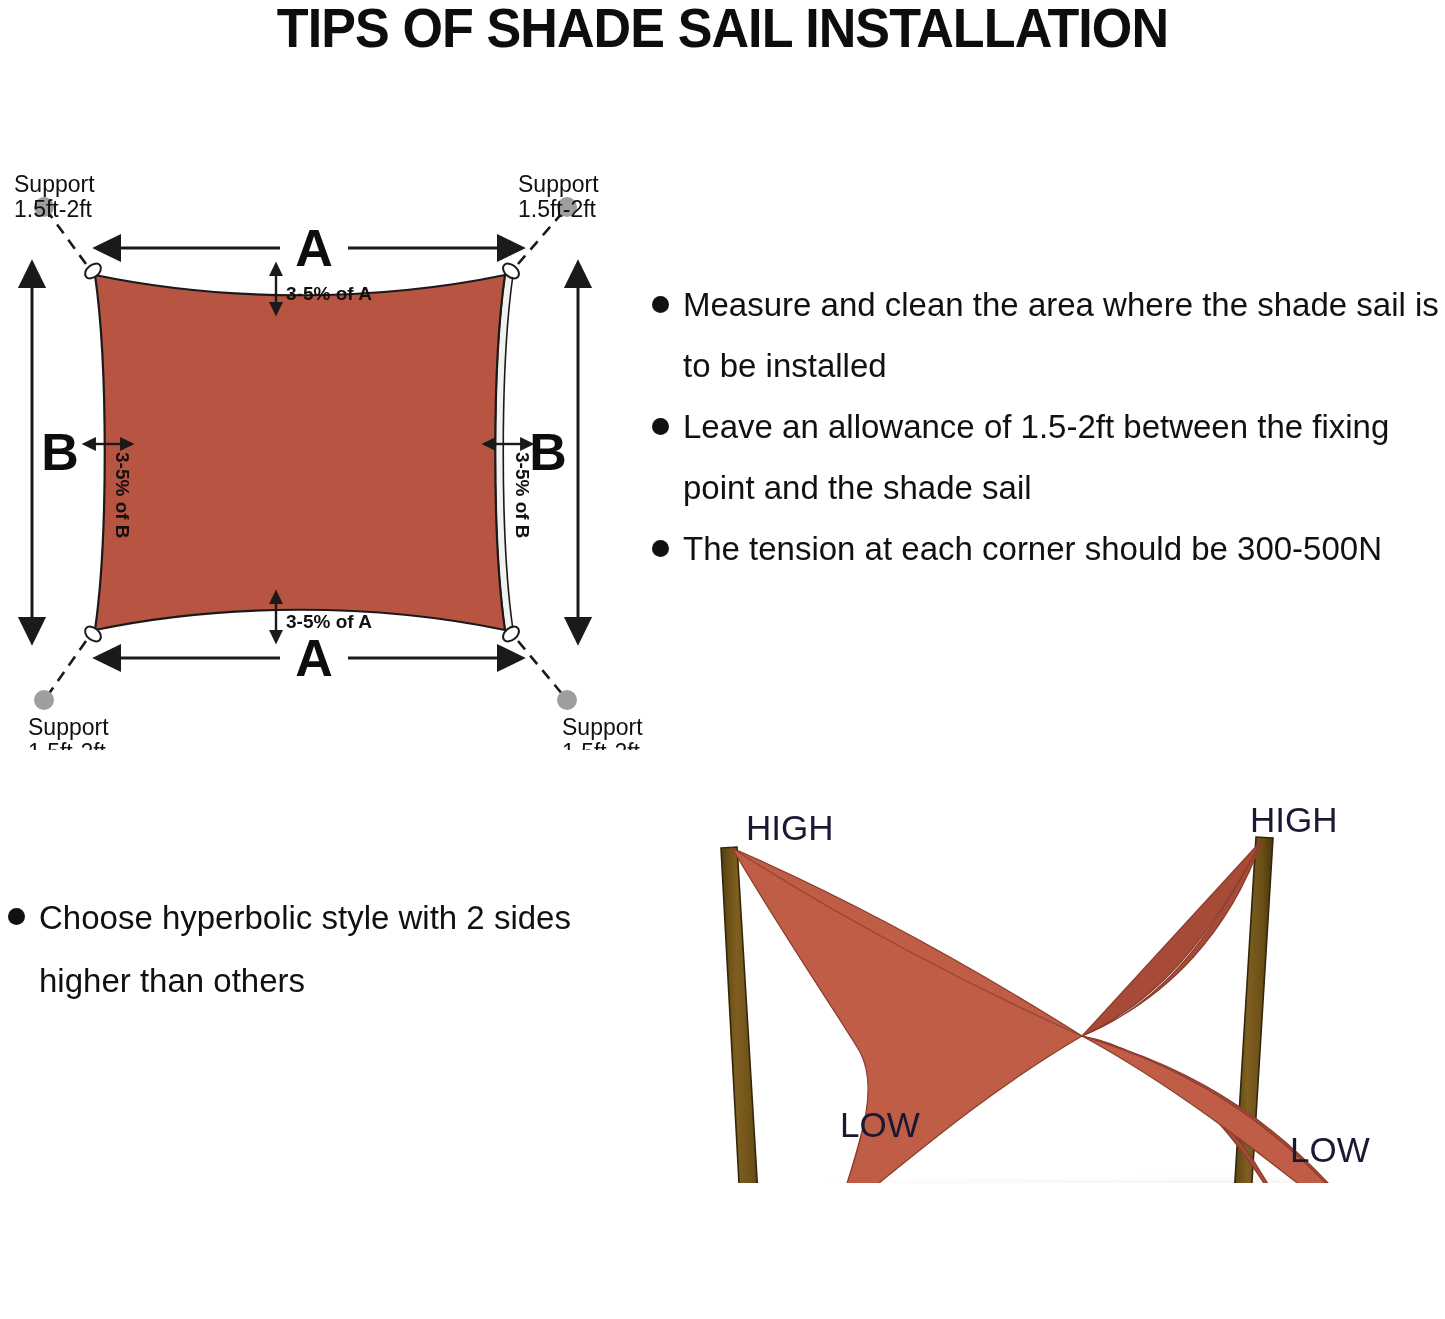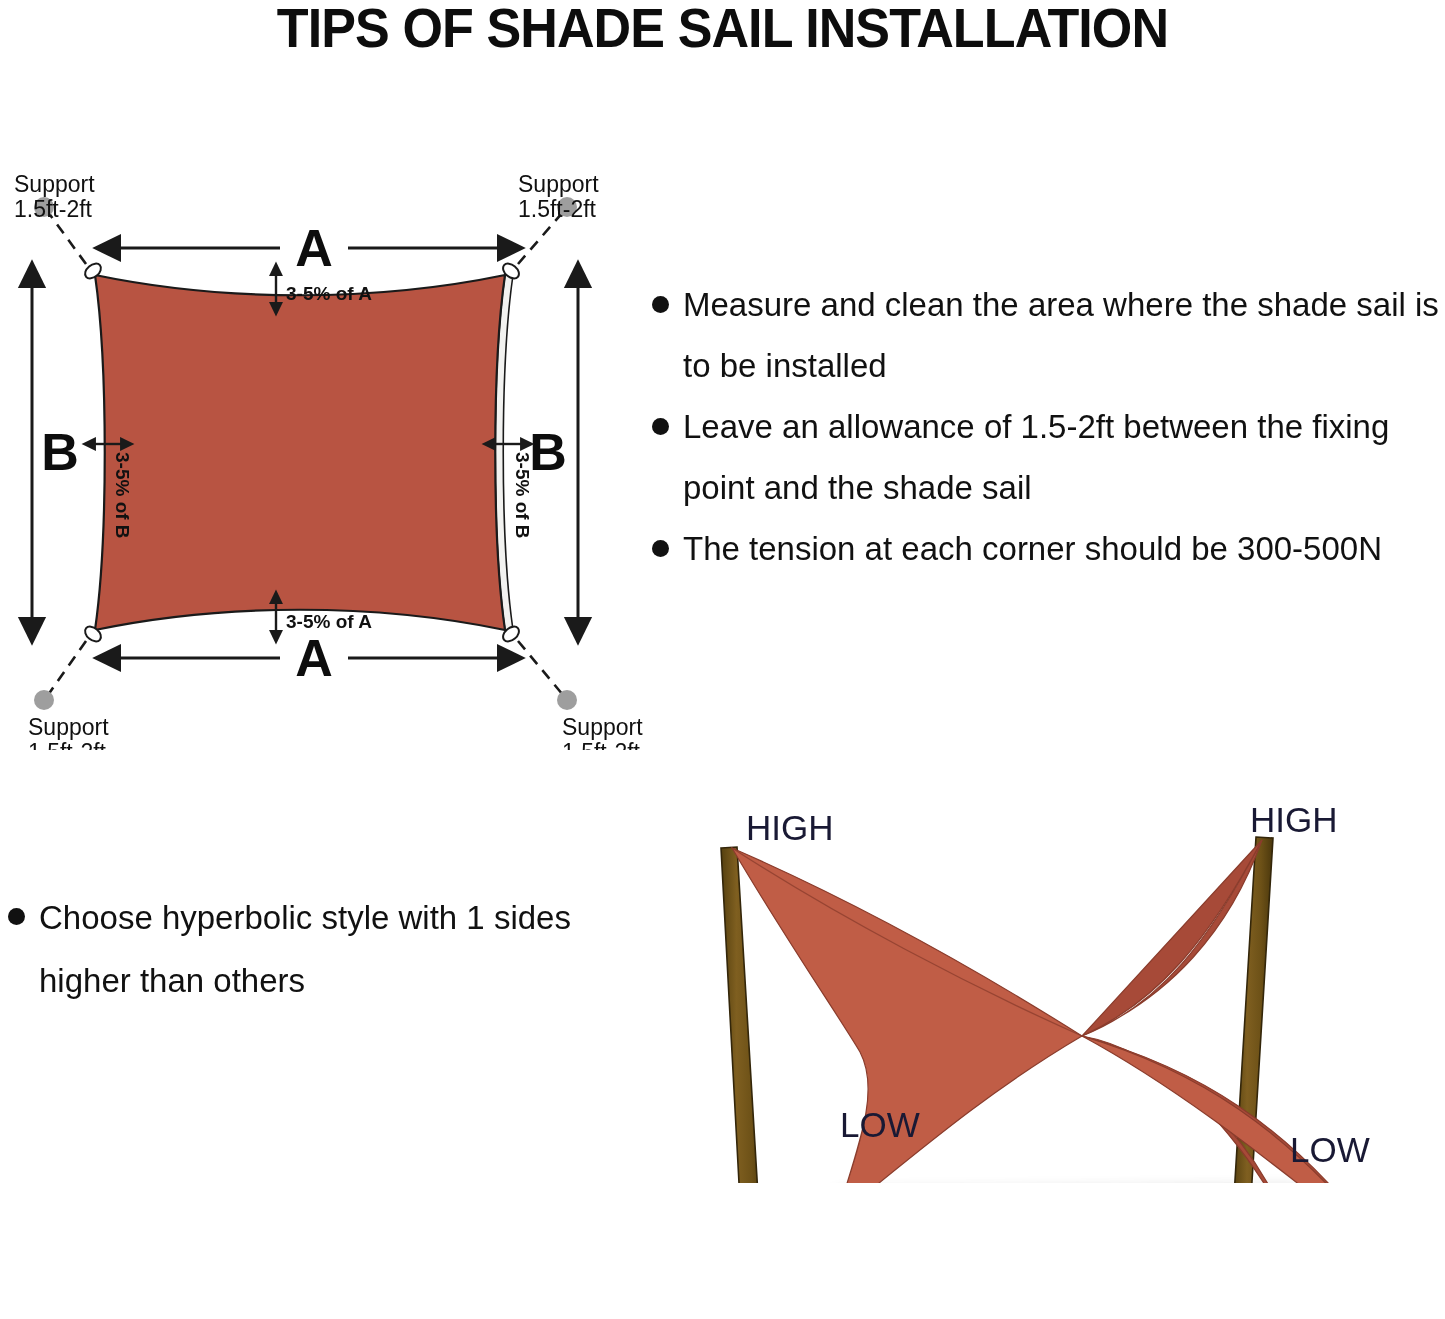--- a/index.html
+++ b/index.html
@@ -207,21 +207,21 @@
     </div>
     <div class="bullet-row">
       <span class="bullet-dot"></span>
       <span class="bullet-text">The tension at each corner should be 300-500N</span>
     </div>
   </div>
 
   <div class="bullet-list" id="tips-left">
     <div class="bullet-row">
       <span class="bullet-dot"></span>
-      <span class="bullet-text">Choose hyperbolic style with 1 sides higher than others</span>
+      <span class="bullet-text">Choose hyperbolic style with 2 sides higher than others</span>
     </div>
   </div>
 
   <svg class="svg-area" id="hypar-diagram" style="left:690px; top:790px; width:755px; height:529px;" viewBox="0 0 755 529" xmlns="http://www.w3.org/2000/svg">
 
     <defs>
       <filter id="shadowBlur" x="-25%" y="-60%" width="150%" height="220%">
         <feGaussianBlur stdDeviation="9"></feGaussianBlur>
       </filter>
       <linearGradient id="postGrad" x1="0" y1="0" x2="1" y2="0">

